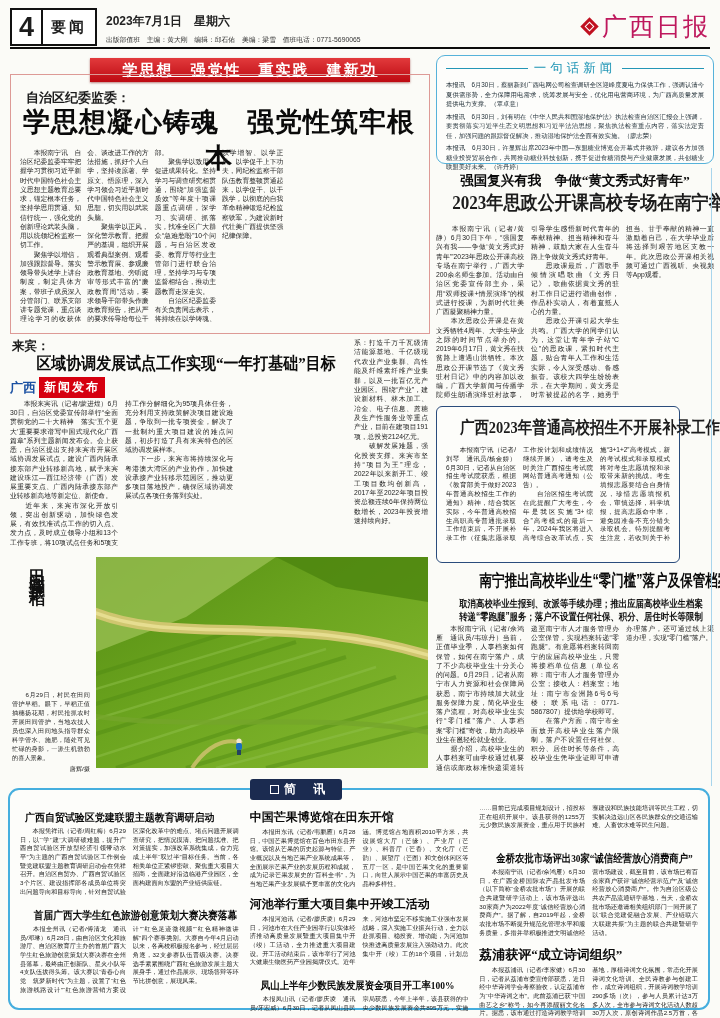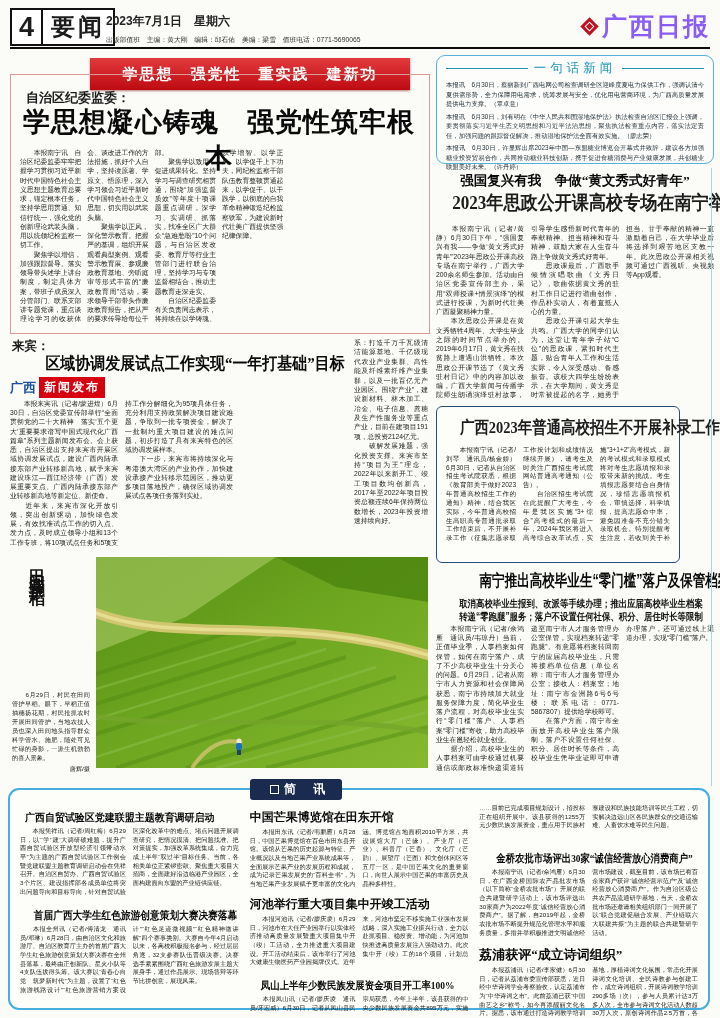--- a/index.html
+++ b/index.html
@@ -3,40 +3,40 @@
 <meta charset="utf-8">
 <style>
   html,body{margin:0;padding:0;background:#e8e8e4;}
   .page{position:relative;width:720px;height:1018px;background:#fbfbf7;margin:0 auto;
         font-family:"Liberation Sans",sans-serif;color:#1c1c1c;overflow:hidden;}
   .serif{font-family:"Liberation Serif",serif;}
   .abs{position:absolute;}
   
   .pagebox{left:10px;top:8px;display:flex;border:2px solid #111;height:34px;align-items:stretch;background:#fff;}
   .pagebox .num{font-size:27px;font-weight:900;padding:0 7px;display:flex;align-items:center;border-right:2px solid #111;}
-  .pagebox .sec{font-size:24px;font-weight:900;letter-spacing:3px;padding:0 8px;display:flex;align-items:center;font-family:"Liberation Serif",serif;}
+  .pagebox .sec{font-size:15px;font-weight:900;letter-spacing:3px;padding:0 8px;display:flex;align-items:center;font-family:"Liberation Serif",serif;}
   .meta{left:106px;top:13px;}
   .meta .l1{font-size:12px;font-weight:bold;color:#222;}
   .meta .l2{font-size:6.8px;color:#333;margin-top:5px;}
   .logo{right:10px;top:10px;display:flex;align-items:center;gap:6px;}
-  .logo .name{font-size:25px;font-weight:700;font-family:"Liberation Serif",serif;letter-spacing:2px;color:#8b5cf6;}
+  .logo .name{font-size:25px;font-weight:400;font-family:"Liberation Serif",serif;letter-spacing:2px;color:#be185d;}
   .diamond{width:13px;height:13px;background:#c01020;transform:rotate(45deg);position:relative;}
   .diamond::after{content:"";position:absolute;inset:3px;border:1.5px solid #fff;}
   .headrule{left:10px;top:47px;width:700px;border-top:2.2px solid #0c0c0c;}
   
-  .banner{left:90px;top:58px;width:320px;height:32px;background:linear-gradient(#e23a3c,#bd0a12);
+  .banner{left:90px;top:58px;width:320px;height:24px;background:linear-gradient(#e23a3c,#bd0a12);
           color:#fff;font-weight:900;font-size:15px;letter-spacing:2px;display:flex;align-items:center;justify-content:center;
-          box-shadow:0 1px 2px rgba(120,0,0,.5);}
+          box-shadow:0 1px 2px rgba(120,0,0,.5);text-decoration:underline;}
   .leadbox{left:10px;top:74px;width:418px;height:258px;border:1px solid #dd9a96;background:transparent;}
   .lead-kicker{left:26px;top:89px;font-size:13px;font-weight:bold;font-family:"Liberation Serif",serif;}
   .lead-headline{left:10px;top:104px;width:418px;text-align:center;font-size:27px;font-weight:900;letter-spacing:1px;color:#0a0a0a;}
   .bodytext{text-align:justify;white-space:pre-line;color:#1d1d1d;column-fill:auto;overflow:hidden;}
   .lead-body{left:20px;top:148px;width:398px;height:178px;columns:6;column-gap:6px;font-size:6.8px;line-height:1.36;}
   .lb-kicker{left:12px;top:338px;font-size:12.5px;font-weight:900;font-family:"Liberation Serif",serif;}
-  .lb-headline{left:25px;top:352px;width:338px;text-align:center;}
+  .lb-headline{left:16px;top:352px;width:338px;text-align:center;}
   .lb-headline span{display:inline-block;white-space:nowrap;transform:scaleX(.88);transform-origin:center;
                     font-size:17px;font-weight:900;font-family:"Liberation Serif",serif;color:#0a0a0a;}
   .badge{left:10px;top:377px;display:flex;align-items:center;gap:3px;}
   .badge .gx{color:#1a50a2;font-weight:900;font-size:13px;font-family:"Liberation Serif",serif;}
   .badge .rel{background:#d6000f;color:#fff;font-weight:900;font-size:12px;letter-spacing:2px;padding:2px 5px;}
   .lb-body{left:10px;top:399px;width:338px;height:154px;columns:3;column-gap:7px;font-size:6.8px;line-height:1.36;}
   .lb-side{left:354px;top:338px;width:74px;height:216px;font-size:6.8px;line-height:1.38;}
   
   .cap-col{left:12px;top:557px;width:78px;height:212px;}
   .cap-title{writing-mode:vertical-rl;font-size:16px;font-weight:900;font-family:"Liberation Serif",serif;

